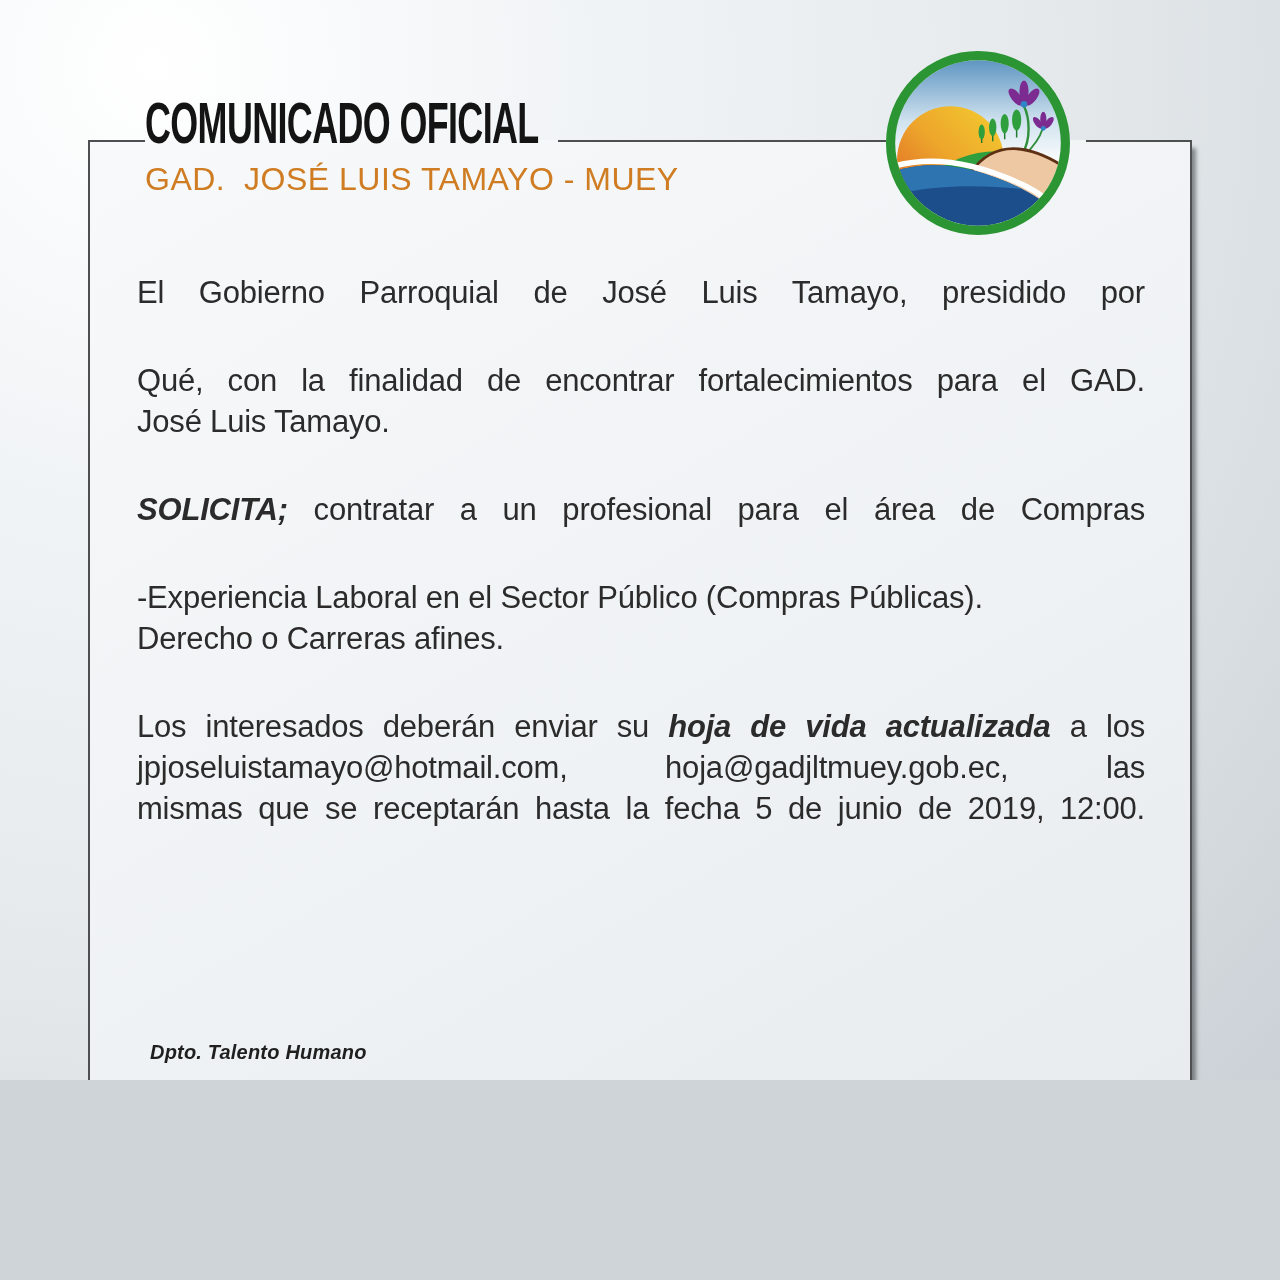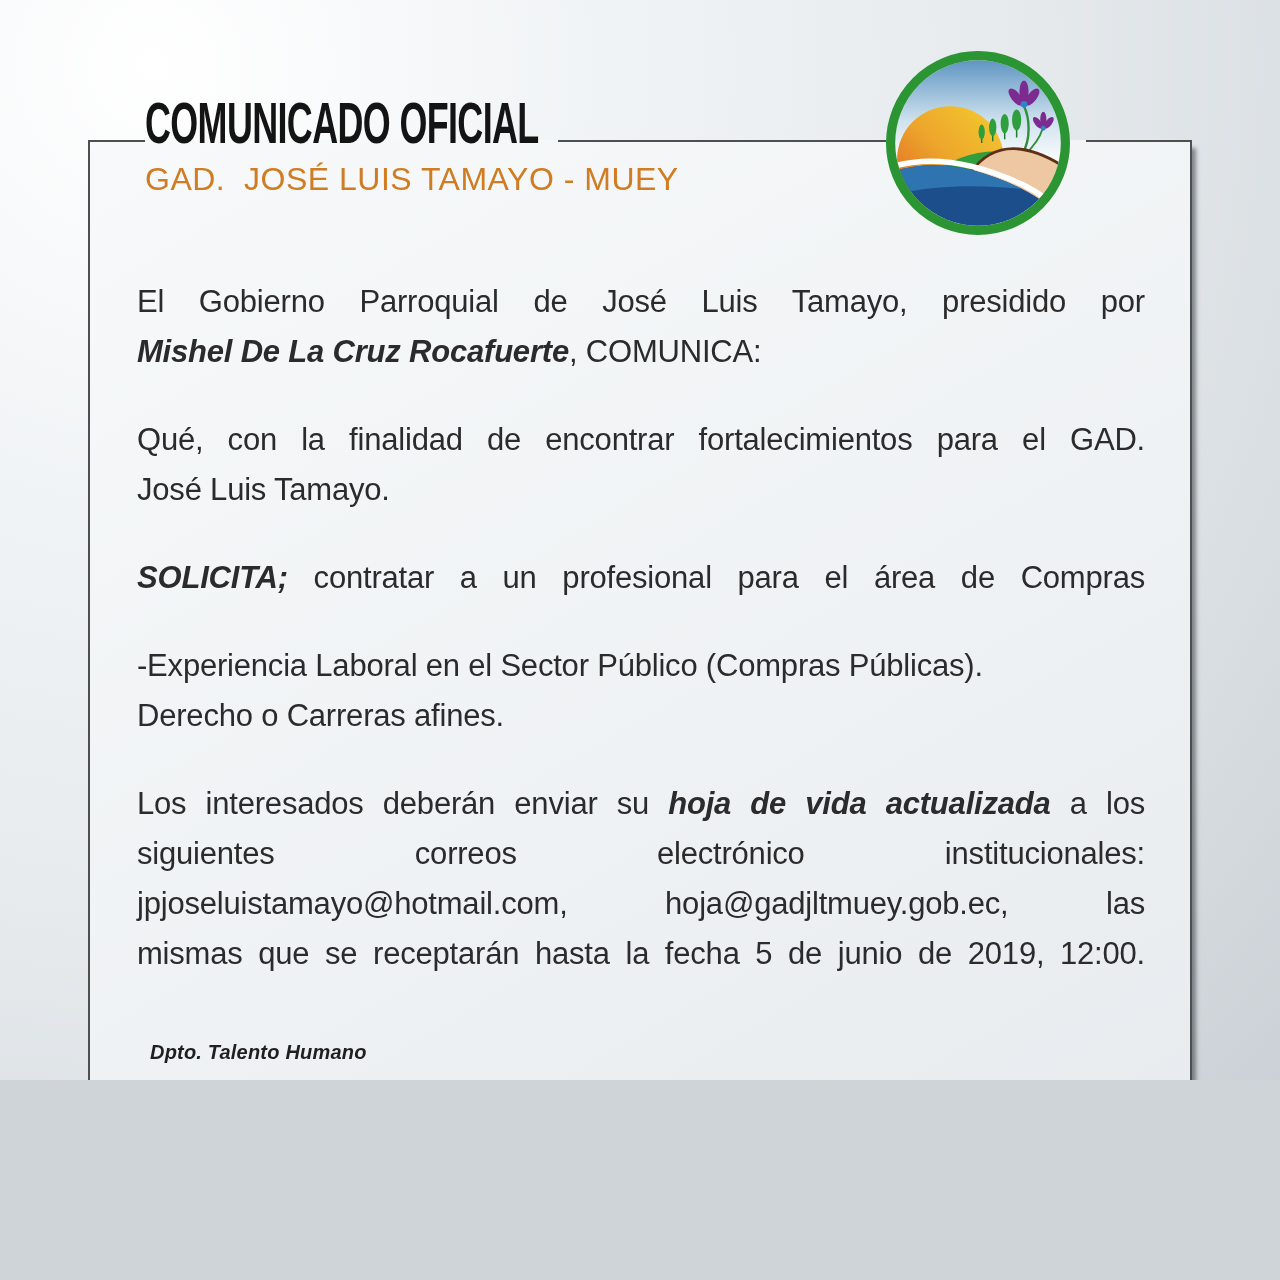--- a/index.html
+++ b/index.html
@@ -33,21 +33,21 @@
     margin-top:9px;font-size:32px;letter-spacing:0.5px;color:#cf7c22;
     white-space:pre;font-weight:400;
   }
   .logo-main{position:absolute;left:886px;top:51px;width:184px;height:184px;}
   
   .body-text{
     position:absolute;left:137px;top:272px;width:1008px;
     font-size:31px;line-height:41px;color:#2b2b2b;letter-spacing:-0.2px;
   }
   .para{margin:0 0 47px 0;}
-  .line{text-align:left;margin-top:9px;}
+  .line{text-align:left;}
   .line.just{text-align:justify;text-align-last:justify;}
   .bi{font-weight:700;font-style:italic;}
   .dept-note{
     position:absolute;left:150px;top:1041px;
     font-size:20px;font-weight:700;font-style:italic;color:#1f1f1f;letter-spacing:0.2px;
   }
   
   .sig-name{
     position:absolute;left:325px;top:1106px;width:600px;text-align:center;
     font-family:"Liberation Serif",serif;font-style:italic;font-weight:700;
@@ -132,36 +132,34 @@
     <div class="sub-title">GAD.  JOSÉ LUIS TAMAYO - MUEY</div>
   </div>
 
   <svg class="logo-main">
       <use href="#gadLogo"></use>
     </svg>
 
   <div class="body-text">
       <div class="para">
         <div class="line just"><span>El Gobierno Parroquial de José Luis Tamayo, presidido por</span></div>
-        <div class="line"><span class="bi">Mishel De La Cruz Rocafuerte</span><span>, COMUNICA:</span></div>
       </div>
       <div class="para">
         <div class="line just"><span>Qué, con la finalidad de encontrar fortalecimientos para el GAD.</span></div>
         <div class="line"><span>José Luis Tamayo.</span></div>
       </div>
       <div class="para">
         <div class="line just"><span class="bi">SOLICITA;</span><span> contratar a un profesional para el área de Compras</span></div>
       </div>
       <div class="para">
         <div class="line"><span>-Experiencia Laboral en el Sector Público (Compras Públicas).</span></div>
         <div class="line"><span>Derecho o Carreras afines.</span></div>
       </div>
       <div class="para">
         <div class="line just"><span>Los interesados deberán enviar su </span><span class="bi">hoja de vida actualizada</span><span> a los</span></div>
-        <div class="line just"><span>siguientes correos electrónico institucionales:</span></div>
         <div class="line just"><span>jpjoseluistamayo@hotmail.com, hoja@gadjltmuey.gob.ec, las</span></div>
         <div class="line just"><span>mismas que se receptarán hasta la fecha 5 de junio de 2019, 12:00.</span></div>
       </div>
     </div>
 
   <div class="dept-note">Dpto. Talento Humano</div>
 
   <div class="sig-name">Mishel De La Cruz</div>
   <svg class="sig-swoosh" viewBox="0 0 370 20" preserveAspectRatio="none">
     <defs>

